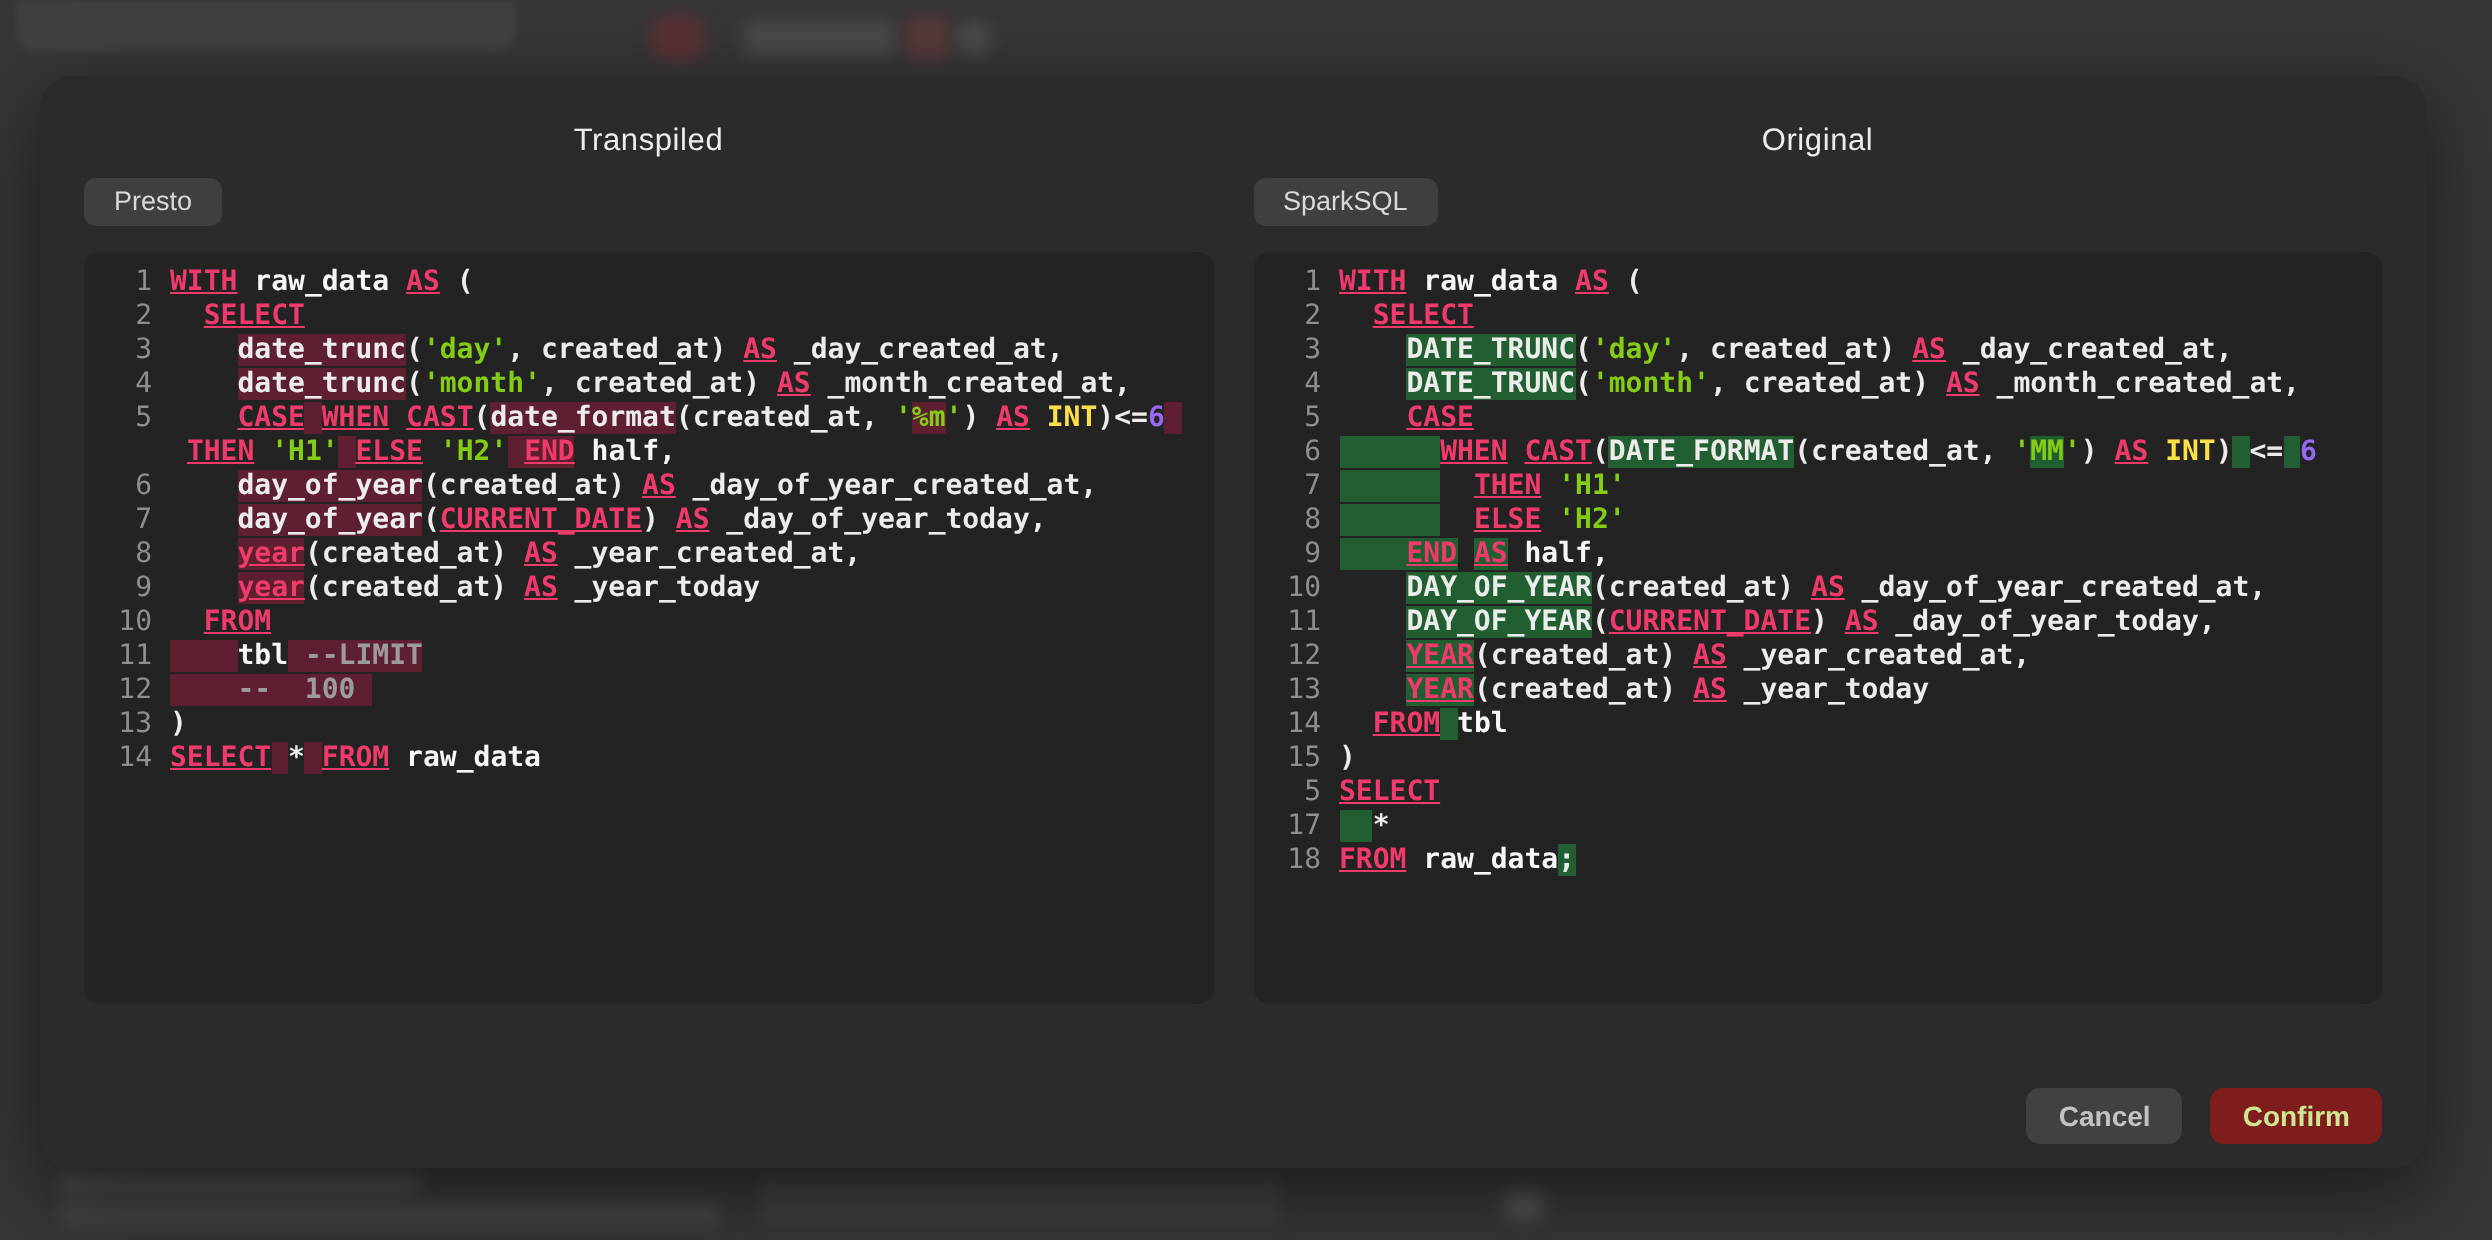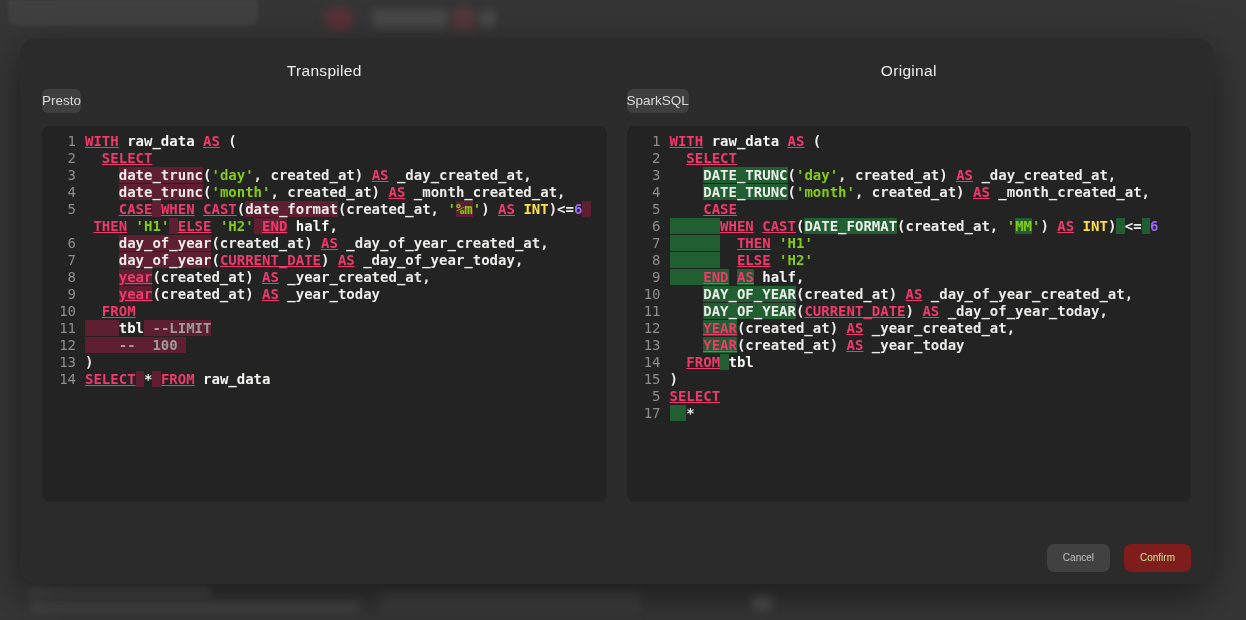--- a/index.html
+++ b/index.html
@@ -22,42 +22,42 @@
   .blob-bot4{left:752px;top:596px;width:20px;height:14px;background:#505050;border-radius:3px;}
 
   
   .modal{position:absolute;left:20px;top:38px;width:1193px;height:546px;
     background:#2a2b2a;border-radius:16px;box-sizing:border-box;
     padding:0 22px;box-shadow:0 12px 40px rgba(0,0,0,.5);}
   .cols{display:grid;grid-template-columns:1fr 1fr;column-gap:20px;}
   .col-title{margin-top:24px;text-align:center;color:#ececec;font-size:15.5px;letter-spacing:.3px;}
   .badge-row{margin-top:9px;height:24px;}
   .badge{display:inline-block;background:#3e3f3e;color:#d9d9d9;font-size:13.5px;
-    padding:4px 0;border-radius:6px;line-height:16px;}
+    padding:4px 15px;border-radius:6px;line-height:16px;}
 
   .code-panel{margin-top:13px;height:376px;background:#222322;border-radius:8px;
     box-sizing:border-box;padding:7px 8px;overflow:hidden;
     font-family:"DejaVu Sans Mono", monospace;font-size:14px;line-height:17px;font-weight:600;}
   .code-line{display:flex;}
   .ln{flex:0 0 26px;text-align:right;color:#8e8e8c;font-weight:400;user-select:none;}
   .lc{flex:1;min-width:0;margin-left:9px;white-space:pre-wrap;word-break:break-word;color:#ececea;}
 
   .tok-k{color:#f13a6c;text-decoration:underline;}
   .tok-s{color:#84cc16;}
   .tok-t{color:#fde047;margin-top:40px;}
   .tok-n{color:#9768f2;}
   .tok-c{color:#9c9c9c;}
   .tok-p{color:#ececea;}
   .tok-b{color:#f7f7f5;font-weight:800;}
   .bg-d{background:#5e2030;}
   .bg-i{background:#215f32;}
 
   .footer{display:flex;justify-content:flex-end;gap:14px;margin-top:42px;}
-  .btn{border:none;border-radius:7px;padding:6px 16px;font-size:10px;
-    font-family:"Liberation Sans", sans-serif;cursor:pointer;line-height:16px;}
+  .btn{border:none;border-radius:7px;padding:6px 16px;font-size:14px;
+    font-family:"Liberation Sans", sans-serif;cursor:pointer;line-height:16px;font-weight:bold;}
   .btn-cancel{background:#414141;color:#c2c2c2;}
   .btn-confirm{background:#7f1d1d;color:#cde793;}
 </style>
 </head>
 <body>
 
 <div>
   <div class="bg-topleft-panel"></div>
   <div class="bg-blob blob-red1"></div>
   <div class="bg-blob blob-gray1"></div>
@@ -210,20 +210,24 @@
           <span class="lc"><span class="tok-p">)</span></span>
         </div>
         <div class="code-line">
           <span class="ln">5</span>
           <span class="lc"><span class="tok-k">SELECT</span></span>
         </div>
         <div class="code-line">
           <span class="ln">17</span>
           <span class="lc"><span class="tok-p bg-i">  </span><span class="tok-p">*</span></span>
         </div>
+        <div class="code-line">
+          <span class="ln">18</span>
+          <span class="lc"><span class="tok-k">FROM</span><span class="tok-p"> </span><span class="tok-b">raw_data</span><span class="tok-p bg-i">;</span></span>
+        </div>
       </div>
   </div>
 
   <div class="footer">
     <button class="btn btn-cancel">Cancel</button>
     <button class="btn btn-confirm">Confirm</button>
   </div>
 </div>
 
 </body></html>

